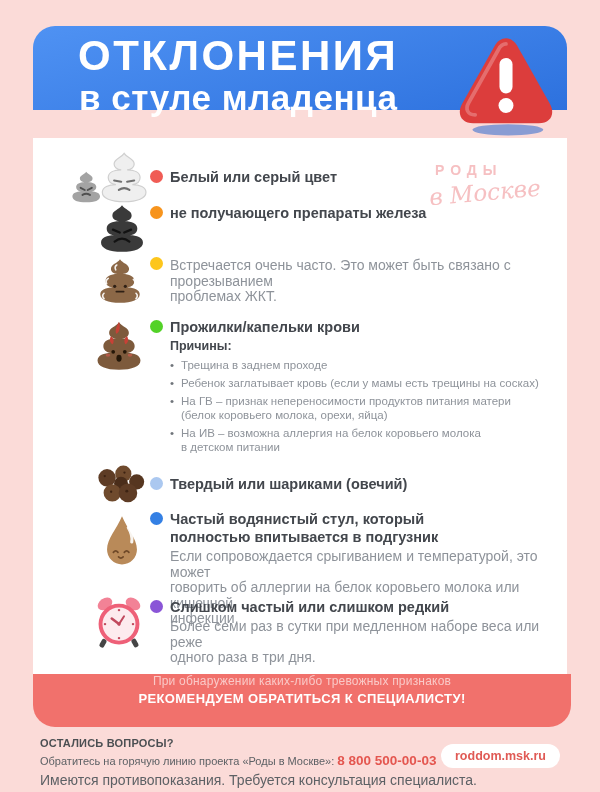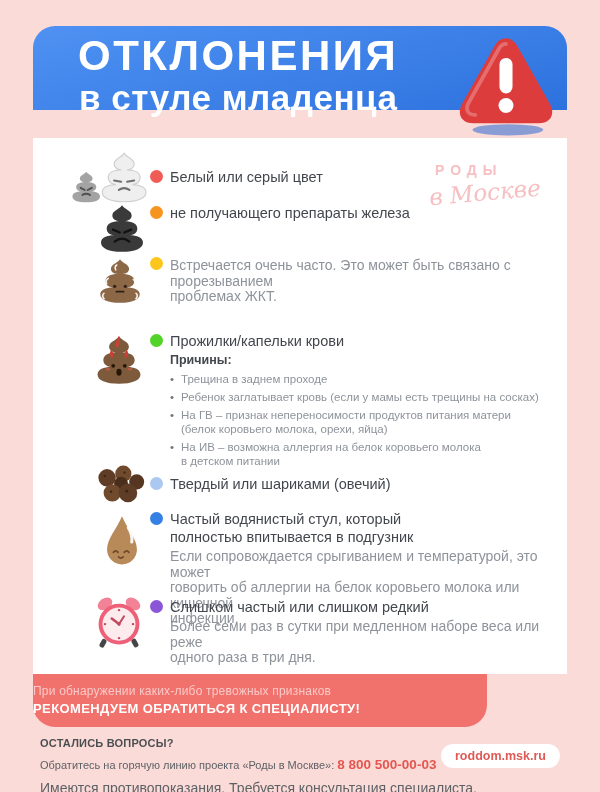--- a/index.html
+++ b/index.html
@@ -23,40 +23,40 @@
 
   .logo{position:absolute;right:18px;top:24px;width:120px;text-align:left;color:#f6c0c2}
   .logo1{font-size:14px;font-weight:700;letter-spacing:6px;text-indent:6px}
   .logo2{font-family:"DejaVu Serif","Liberation Serif",serif;font-style:italic;font-size:23px;margin-top:1px;transform:rotate(-5deg)}
 
   .item{position:absolute;left:0;width:100%}
   .icon{position:absolute}
   .icon svg{width:100%;height:100%;display:block}
   .dot{position:absolute;left:117px;top:2px;width:13px;height:13px;border-radius:50%}
   .content{margin-left:137px;margin-right:26px}
-  .title{font-size:14.5px;font-weight:400;color:#43474d;line-height:18px}
+  .title{font-size:14.5px;font-weight:700;color:#43474d;line-height:18px}
   .title span{display:block}
   .desc{margin-top:3px;font-size:14px;line-height:15.5px;color:#8e939a}
   .desc span{display:block}
   .subhead{margin-top:2px;font-size:12.5px;font-weight:700;color:#43474d;line-height:17px}
   .bullets{margin-top:3px}
   .bullet{display:flex;margin-bottom:4px;font-size:11.5px;line-height:14px;color:#8e939a}
   .bullet::before{content:"\2022";width:11px;flex:0 0 11px;color:#6f747a;font-size:11.5px}
   .btext span{display:block}
 
   .band{
-    position:absolute;left:33px;top:674px;width:454px;height:53px;
-    background:#f1716c;border-radius:0 0 22px 22px;text-align:left;padding-top:10px;box-sizing:border-box;
+    position:absolute;left:33px;top:674px;width:538px;height:53px;
+    background:#f1716c;border-radius:0 0 22px 22px;text-align:center;box-sizing:border-box;
   }
   .band1{font-size:12px;color:rgba(255,255,255,.62);letter-spacing:.2px}
   .band2{font-size:13px;font-weight:700;color:#fff;letter-spacing:.4px;margin-top:3px}
 
   .footer{position:absolute;left:40px;top:737px;width:520px}
   .fq{font-size:11px;font-weight:700;color:#4b4f52;letter-spacing:.2px}
-  .fh{margin-top:4px;font-size:11px;color:#5d6165;line-height:24px}
+  .fh{margin-top:4px;font-size:11px;color:#5d6165;line-height:15px}
   .fphone{font-size:13.5px;font-weight:700;color:#e4564f}
   .fd{margin-top:3px;font-size:14px;color:#5d6165}
   .pill{
     position:absolute;right:0;top:7px;padding:5px 14px;background:#fff;border-radius:15px;
     font-size:12.5px;font-weight:700;color:#e05a55;
   }
 </style>
 </head>
 <body>
 
@@ -139,21 +139,21 @@
     </span>
     <span class="dot" style="background: rgb(253, 198, 28);"></span>
     <div class="content">
       <div class="desc">
         <span>Встречается очень часто. Это может быть связано с прорезыванием</span>
         <span>проблемах ЖКТ.</span>
       </div>
     </div>
   </div>
 
-  <div class="item" style="top:194px">
+  <div class="item" style="top:180px">
     <span class="icon" style="left:57px;top:1px;width:58px;height:54px">
       <svg viewBox="0 0 100 90" xmlns="http://www.w3.org/2000/svg">
         <path d="M50 4 C45 12 33 13 33 22 C33 28 38 31 45 32 C33 32 23 36 23 45 C23 52 28 56 36 57 C24 57 13 61 13 70 C13 80 27 86 50 86 C73 86 87 80 87 70 C87 61 76 57 64 57 C72 56 77 52 77 45 C77 36 67 32 55 32 C62 31 67 28 67 22 C67 13 55 12 50 4 Z" fill="#7d5a3c"></path>
         <path d="M50 3 C46 11 43 16 45 24 C51 22 53 13 50 3 Z" fill="#c84136"></path>
         <path d="M36 28 C33 34 34 39 39 42 C42 37 41 31 36 28 Z" fill="#c84136"></path>
         <path d="M64 28 C67 34 66 39 61 42 C58 37 59 31 64 28 Z" fill="#c84136"></path>
         <circle cx="40" cy="55" r="3.2" fill="#241708"></circle>
         <circle cx="60" cy="55" r="3.2" fill="#241708"></circle>
         <ellipse cx="31" cy="61" rx="4" ry="2.5" fill="#c05a4a" opacity=".8"></ellipse>
         <ellipse cx="69" cy="61" rx="4" ry="2.5" fill="#c05a4a" opacity=".8"></ellipse>

